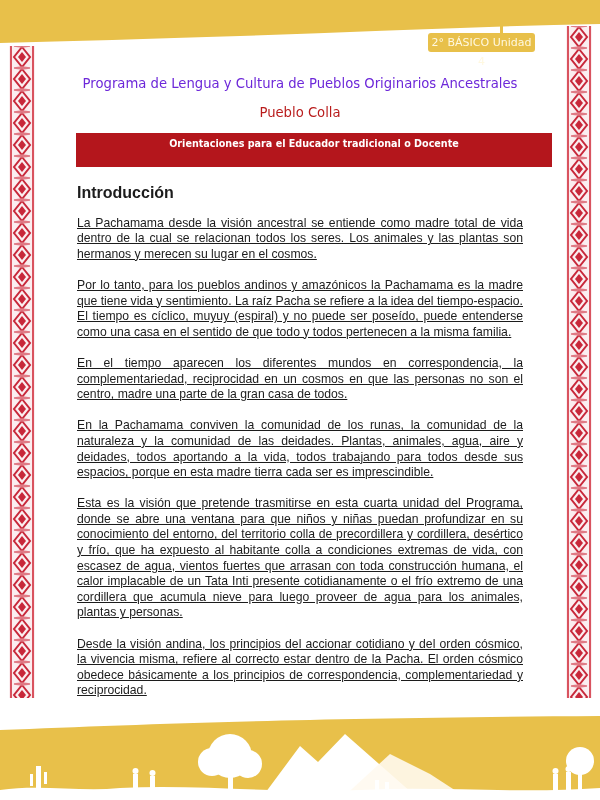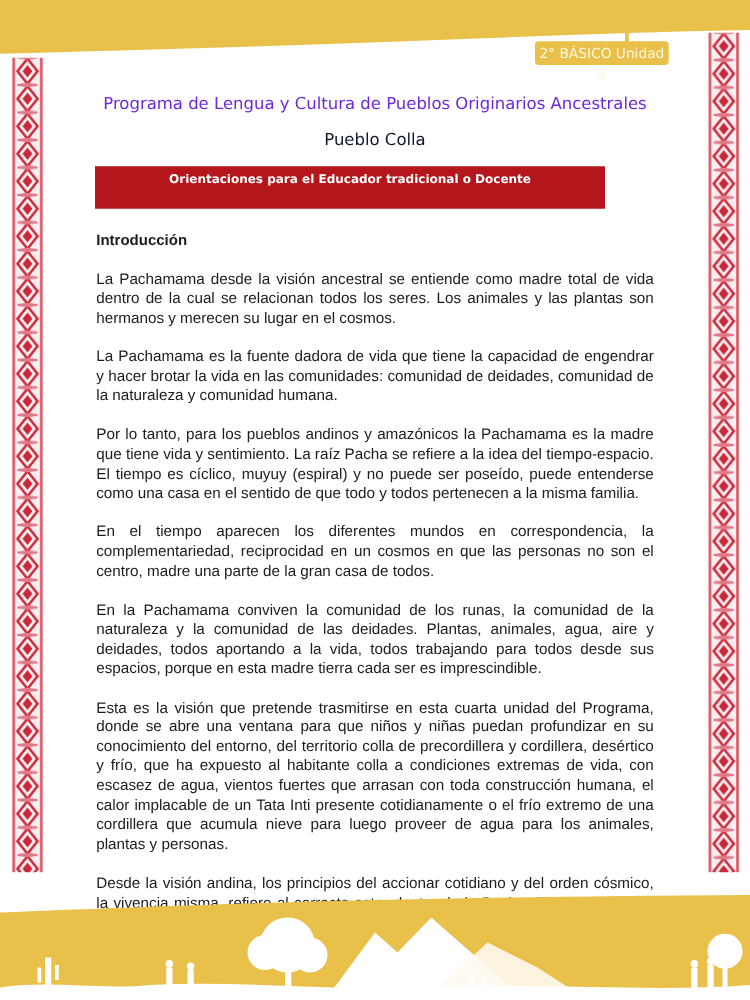--- a/index.html
+++ b/index.html
@@ -18,34 +18,34 @@
   }
   .badge-stem { position: absolute; left: 500px; top: 26px; width: 3px; height: 8px; background: #e8c04a; }
   .border-left { position: absolute; left: 9px; top: 46px; width: 26px; height: 652px; }
   .border-right { position: absolute; left: 566px; top: 26px; width: 26px; height: 672px; }
   .program-title {
     position: absolute; left: 60px; width: 480px; top: 76px; text-align: center;
     font-family: "DejaVu Sans", sans-serif; font-size: 13.2px; color: #6d28d9;
   }
   .people-title {
     position: absolute; left: 60px; width: 480px; top: 105px; text-align: center;
-    font-family: "DejaVu Sans", sans-serif; font-size: 13.2px; color: #0f172a;
+    font-family: "DejaVu Sans", sans-serif; font-size: 13.2px; color: #b91c1c;
   }
   .section-bar {
-    position: absolute; left: 76px; top: 133px; width: 408px; height: 34px;
+    position: absolute; left: 76px; top: 133px; width: 476px; height: 34px;
     background: #b4161c; color: #ffffff; text-align: center;
     font-family: "DejaVu Sans", sans-serif; font-weight: bold; font-size: 9.6px; line-height: 22px;
     box-sizing: border-box; padding-top: 0;
   }
   .content {
     position: absolute; left: 77px; top: 185px; width: 446px;
     font-size: 12.2px; line-height: 15.6px; color: #1c1c1c;
   }
-  .content h2 { margin: 0 0 15px 0; font-size: 12px; font-weight: bold; line-height: 15.6px; }
-  .content p { margin: 0 0 15.6px 0; text-align: justify; }
+  .content h2 { margin: 0 0 15px 0; font-size: 16px; font-weight: bold; line-height: 15.6px; }
+  .content p { margin: 0 0 15.6px 0; text-align: justify; text-decoration: underline; }
   .content p.tight { margin-bottom: 0; }
   .footer-band { position: absolute; left: 0; top: 716px; width: 600px; height: 84px; }
 </style>
 </head>
 <body>
 
 <svg class="top-band" viewBox="0 0 600 48" preserveAspectRatio="none">
   <path d="M0 0 H600 V24 C480 26 360 32 240 36 C150 39 70 41 0 43 Z" fill="#e8c04a"></path>
 </svg>
 <div class="badge-stem"></div>
@@ -80,21 +80,20 @@
 
 <div class="program-title">Programa de Lengua y Cultura de Pueblos Originarios Ancestrales</div>
 <div class="people-title">Pueblo Colla</div>
 <div class="section-bar">
   <span>Orientaciones para el Educador tradicional o Docente</span>
 </div>
 
 <div class="content">
   <h2>Introducción</h2>
   <p>La Pachamama desde la visión ancestral se entiende como madre total de vida dentro de la cual se relacionan todos los seres. Los animales y las plantas son hermanos y merecen su lugar en el cosmos.</p>
-  <p>La Pachamama es la fuente dadora de vida que tiene la capacidad de engendrar y hacer brotar la vida en las comunidades: comunidad de deidades, comunidad de la naturaleza y comunidad humana.</p>
   <p>Por lo tanto, para los pueblos andinos y amazónicos la Pachamama es la madre que tiene vida y sentimiento. La raíz Pacha se refiere a la idea del tiempo-espacio. El tiempo es cíclico, muyuy (espiral) y no puede ser poseído, puede entenderse como una casa en el sentido de que todo y todos pertenecen a la misma familia.</p>
   <p>En el tiempo aparecen los diferentes mundos en correspondencia, la complementariedad, reciprocidad en un cosmos en que las personas no son el centro, madre una parte de la gran casa de todos.</p>
   <p>En la Pachamama conviven la comunidad de los runas, la comunidad de la naturaleza y la comunidad de las deidades. Plantas, animales, agua, aire y deidades, todos aportando a la vida, todos trabajando para todos desde sus espacios, porque en esta madre tierra cada ser es imprescindible.</p>
   <p>Esta es la visión que pretende trasmitirse en esta cuarta unidad del Programa, donde se abre una ventana para que niños y niñas puedan profundizar en su conocimiento del entorno, del territorio colla de precordillera y cordillera, desértico y frío, que ha expuesto al habitante colla a condiciones extremas de vida, con escasez de agua, vientos fuertes que arrasan con toda construcción humana, el calor implacable de un Tata Inti presente cotidianamente o el frío extremo de una cordillera que acumula nieve para luego proveer de agua para los animales, plantas y personas.</p>
   <p>Desde la visión andina, los principios del accionar cotidiano y del orden cósmico, la vivencia misma, refiere al correcto estar dentro de la Pacha. El orden cósmico obedece básicamente a los principios de correspondencia, complementariedad y reciprocidad.</p>
 </div>
 
 <svg class="footer-band" viewBox="0 0 600 84" preserveAspectRatio="none">
   <path d="M0 14 C150 8 300 2 600 0 V84 H0 Z" fill="#e8c04a"></path>
 

